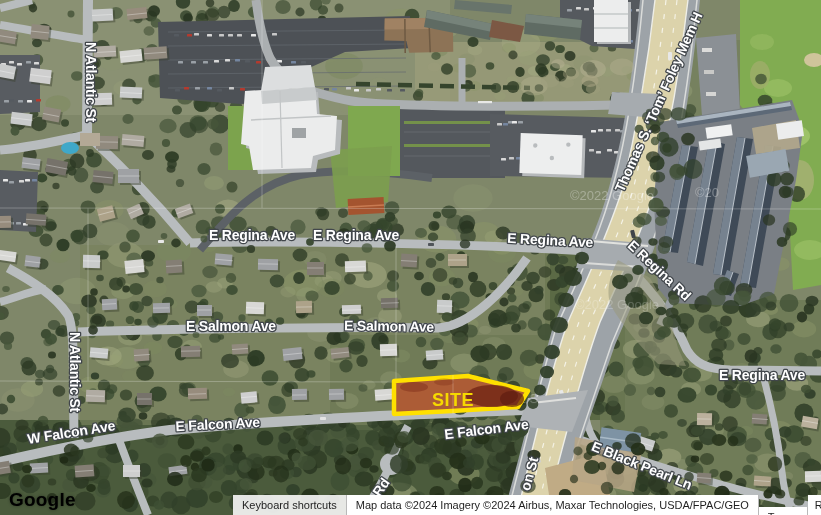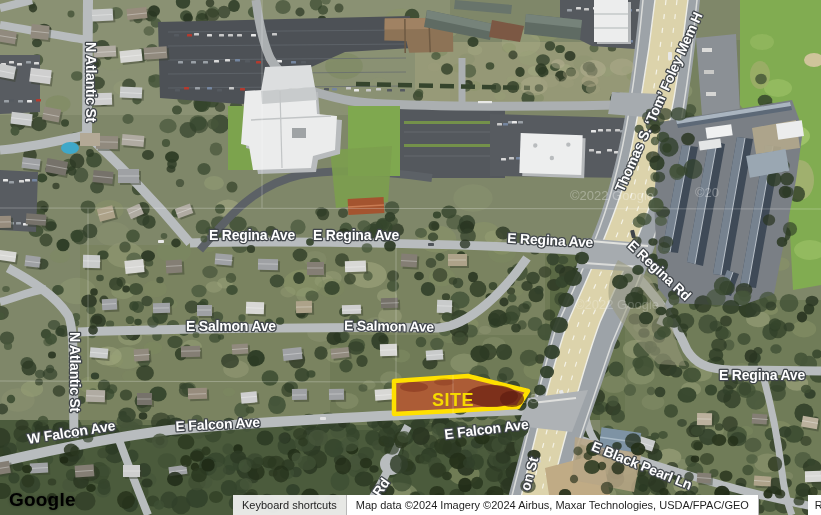--- a/index.html
+++ b/index.html
@@ -4,21 +4,21 @@
 <title>Site Map</title>
 <style>
   html, body { margin: 0; padding: 0; }
   body { width: 821px; height: 515px; overflow: hidden;
          font-family: "Liberation Sans", sans-serif; position: relative; background: #7f8769; }
   .map { position: absolute; left: 0; top: 0; }
   .glogo { position: absolute; left: 9px; top: 489px; color: #000000;
            font-size: 19px; font-weight: bold; letter-spacing: 0.2px;
            text-shadow: 0 0 3px rgba(0,0,0,0.4); }
   .bar { position: absolute; left: 233px; right: 0; top: 495px; height: 20px;
-         display: flex; align-items: flex-start; font-size: 11px; color: #1f1f1f; }
+         display: flex; align-items: center; font-size: 11px; color: #1f1f1f; }
   .bar .seg { background: #ffffff; height: 20px; display: flex; align-items: center;
               padding: 0 9px; white-space: nowrap; }
   .bar .seg:last-child { padding: 0 5px 0 7px; }
   .bar .kb { background: rgba(244,244,244,0.92); border-right: 1px solid #b9b9b9; }
   .bar .md { flex: 1 1 auto; border-right: 1px solid #b9b9b9; }
   .bar .tm { border-right: 1px solid #b9b9b9; margin-top: 24px; }
 </style>
 </head>
 <body>
 

